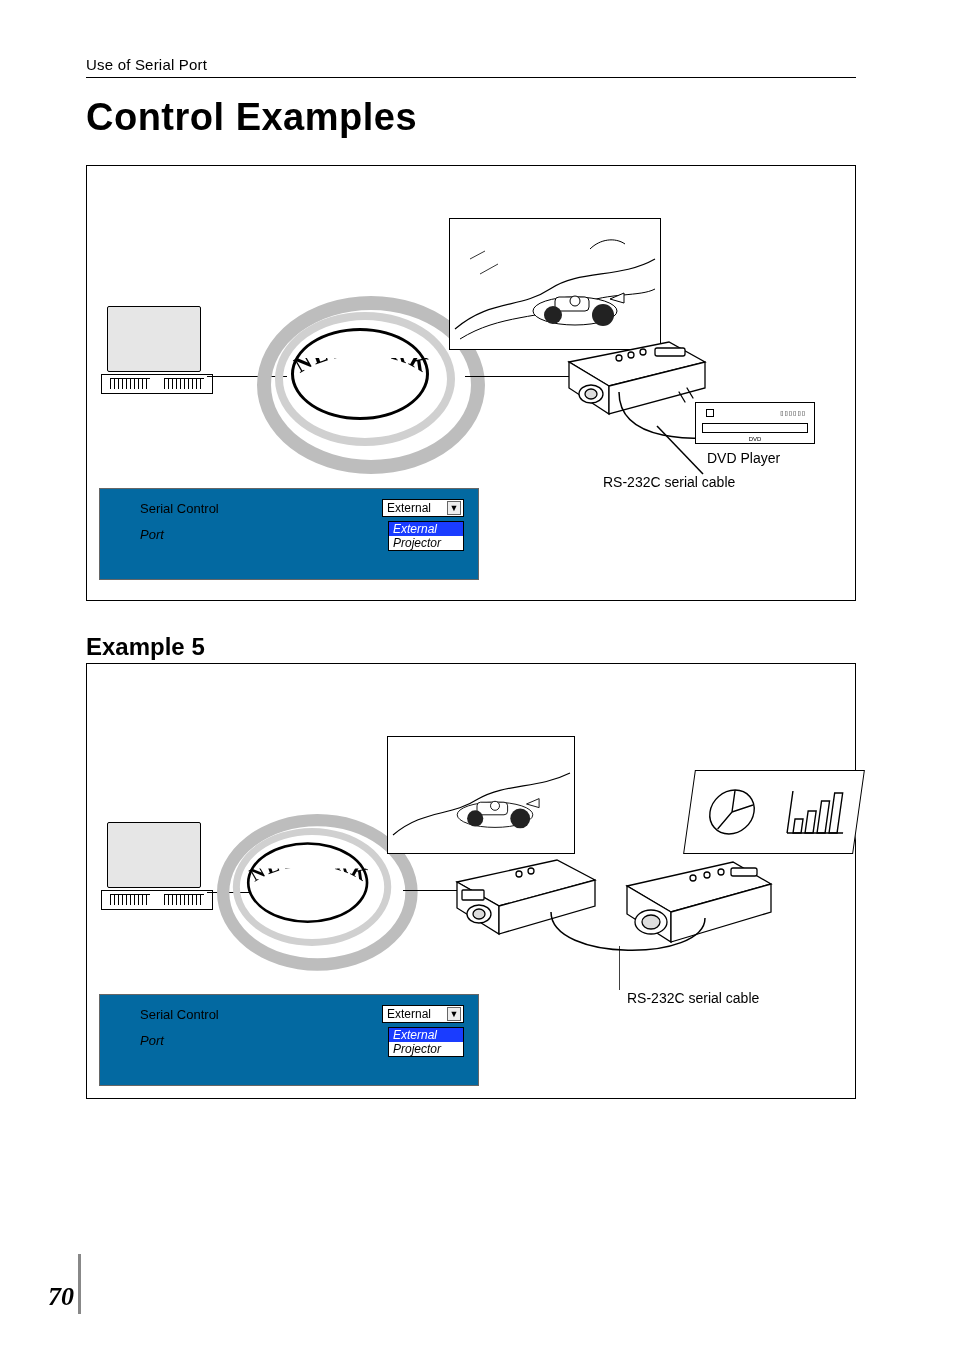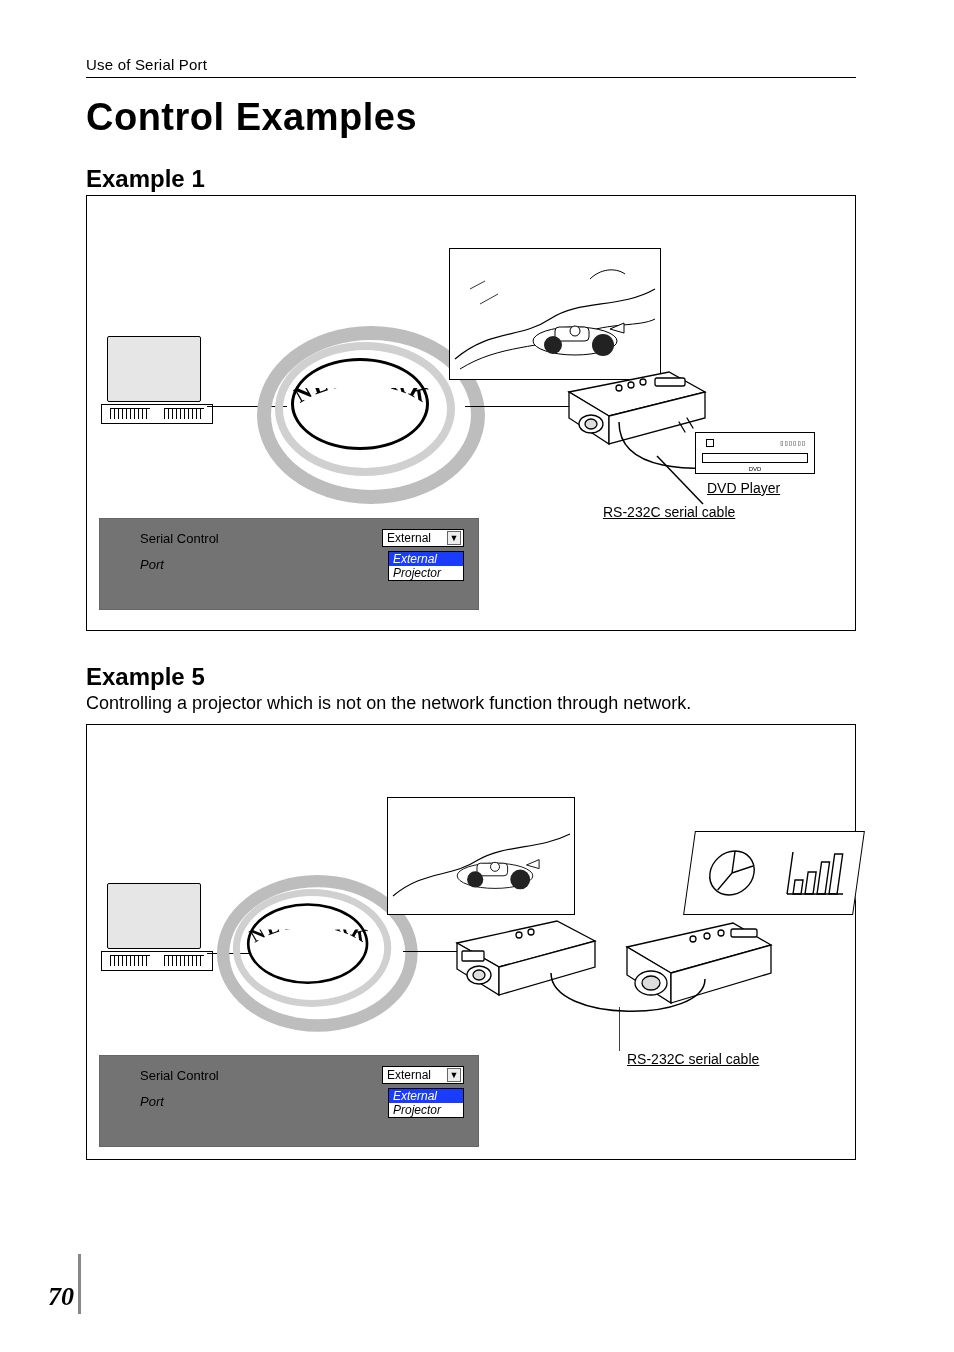--- a/index.html
+++ b/index.html
@@ -84,28 +84,28 @@
   .projector svg { display:block; }
 
   
   .dvd { position:absolute; width:120px; }
   .dvd .body { border:1.5px solid #000; height:40px; position:relative; background:#fff; }
   .dvd .body .slot { position:absolute; left:6px; right:6px; top:20px; height:8px; border:1px solid #000; }
   .dvd .body .dot  { position:absolute; left:10px; top:6px; width:6px; height:6px; border:1px solid #000; }
   .dvd .body .btns { position:absolute; right:8px; top:6px; font-size:6px; letter-spacing:1px; color:#000; }
   .dvd .body .logo { position:absolute; left:50%; transform:translateX(-50%); bottom:1px; font-size:6px; }
 
-  .caption { position:absolute; font-size:14px;text-decoration:underline; }
+  .caption { position:absolute; font-size:14px; }
 
   
   .cable { position:absolute; stroke:#000; fill:none; stroke-width:1.5; }
 
   
   .panel {
-    position:absolute; border:1px solid #666; background:#737373; font-size:13px;
+    position:absolute; border:1px solid #666; background:#0369a1; font-size:13px;
     box-sizing:border-box; padding:10px 14px 20px 40px;
   }
   .panel .row1 { display:flex; align-items:center; justify-content:space-between; margin-bottom:4px; }
   .panel .row2 { display:flex; align-items:flex-start; justify-content:space-between;font-style:italic; }
   .panel .label { font-family: Arial, sans-serif; font-size:13px; }
   .panel .dropdown {
     border:1px solid #000; height:16px; width:74px; display:flex; align-items:center; justify-content:space-between;
     font-size:12px; padding:0 2px 0 4px; background:#fff;
   }
   .panel .dropdown .caret { border:1px solid #666; width:12px; height:12px; display:flex; align-items:center; justify-content:center; font-size:9px; background:#eee; }
@@ -130,21 +130,20 @@
 </style>
 </head>
 <body>
 
 <div class="page">
 
   <div class="header-line">Use of Serial Port</div>
 
   <h1 class="section-title">Control Examples</h1>
 
-  <h2 class="example-title">Example 1</h2>
 
   <div class="diagram-box diagram1">
 
     <div class="laptop" style="left:14px; top:140px;">
       <div class="screen"></div>
       <div class="base"></div>
     </div>
     <div class="wire" style="left:120px; top:210px; width:80px;"></div>
 
     <div class="network" style="left:170px; top:130px;">
@@ -230,21 +229,20 @@
         <span class="label" style="margin-top:6px;">Port</span>
         <div class="listbox">
           <div class="opt sel">External</div>
           <div class="opt">Projector</div>
         </div>
       </div>
     </div>
   </div>
 
   <h2 class="example-title">Example 5</h2>
-  <p class="example-desc">Controlling a projector which is not on the network function through network.</p>
 
   <div class="diagram-box diagram2">
 
     <div class="laptop" style="left:14px; top:158px;">
       <div class="screen"></div>
       <div class="base"></div>
     </div>
     <div class="wire" style="left:120px; top:228px; width:52px;"></div>
 
     <div class="network" style="left:130px; top:150px; transform:scale(0.88); transform-origin:left top;">

